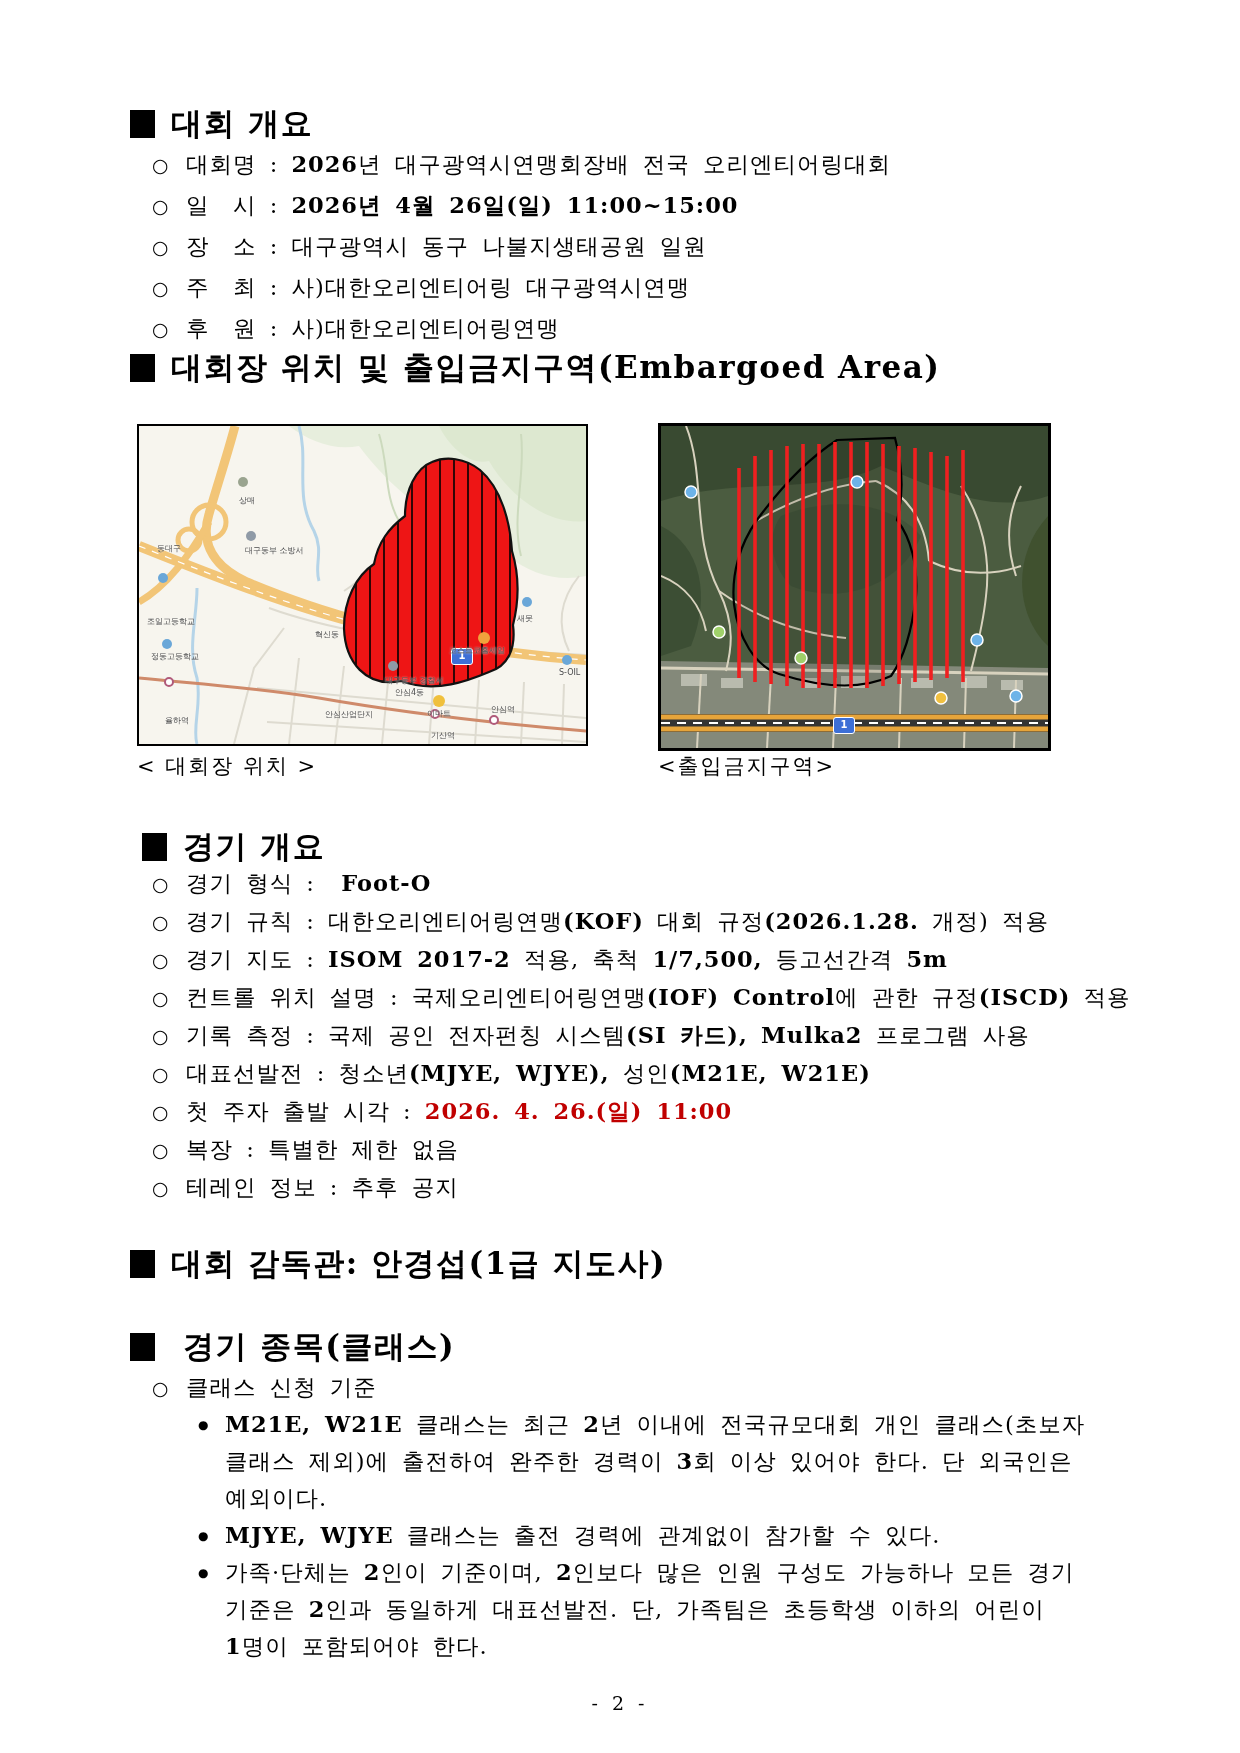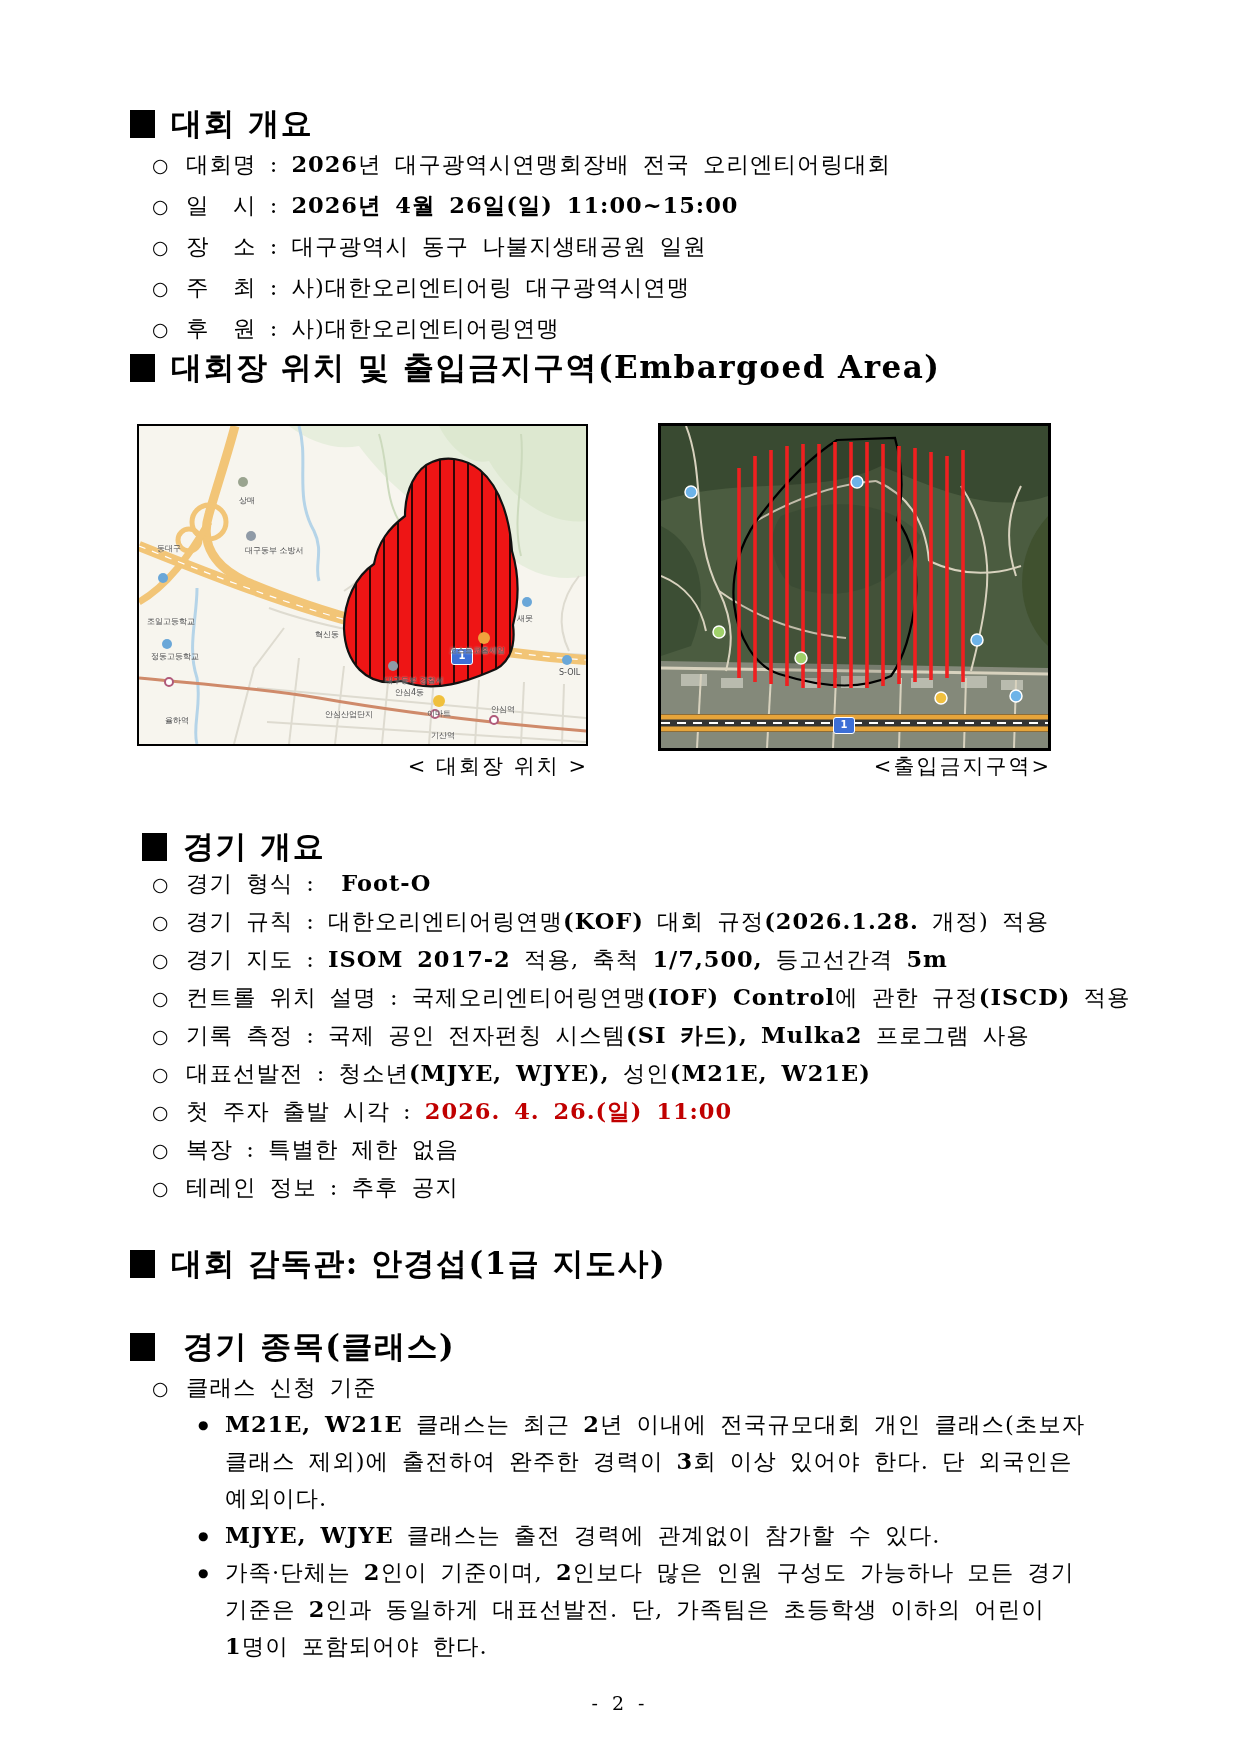--- a/index.html
+++ b/index.html
@@ -28,21 +28,21 @@
   .mapsvg{position:absolute;left:0;top:0;width:100%;height:100%;}
   .map-label{
     position:absolute;font-size:8px;color:#4a4a4a;line-height:9px;white-space:nowrap;
     font-family:"DejaVu Sans","Liberation Sans",sans-serif;text-shadow:0 0 2px #fff;
   }
   .shield{
     position:absolute;width:20px;height:15px;background:#3d6fd6;border:1px solid #fff;border-radius:3px;
     color:#fff;font-size:10px;line-height:14px;text-align:center;
     font-family:"DejaVu Sans","Liberation Sans",sans-serif;font-weight:bold;
   }
-  .caption{position:absolute;text-align:right;font-size:21px;letter-spacing:2px;}
+  .caption{position:absolute;text-align:left;font-size:21px;letter-spacing:2px;}
   #caption-venue{left:137px;top:752px;width:451px;}
   #caption-embargo{left:658px;top:752px;width:393px;}
   #page-number{position:absolute;left:0;top:1692px;width:1240px;text-align:center;font-size:19px;letter-spacing:4px;}
 </style>
 </head>
 <body>
 
 <div class="page">
 
   <div class="sec-title" style="left:130px;top:103px;">

